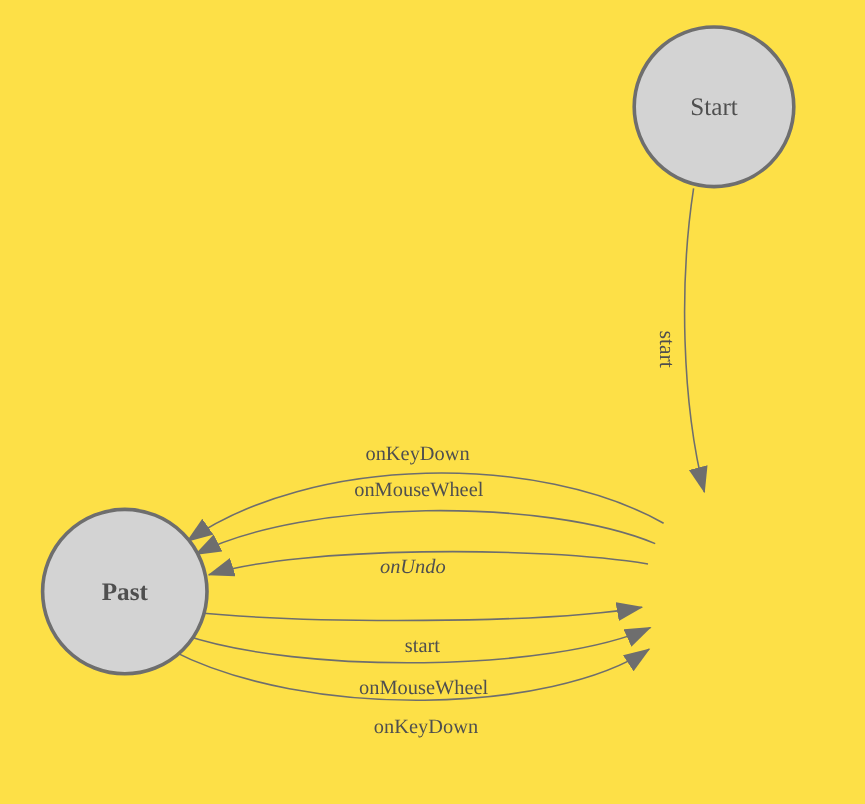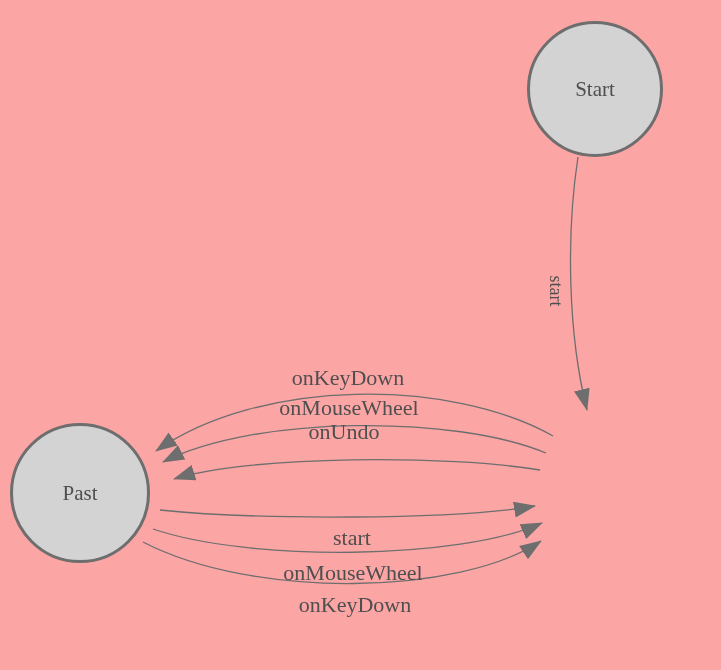--- a/index.html
+++ b/index.html
@@ -4,21 +4,21 @@
 <style>
   html, body {
     margin: 0;
     padding: 0;
     background: #ffffff;
   }
   .canvas {
     position: relative;
     width: 721px;
     height: 670px;
-    background: #fca5a5;
+    background: #fde047;
     font-family: "Liberation Serif", "DejaVu Serif", serif;
     overflow: hidden;
   }
   svg.edge-layer {
     position: absolute;
     left: 0;
     top: 0;
     width: 721px;
     height: 670px;
   }
@@ -34,37 +34,37 @@
     background: #d3d3d3;
     border: 3px solid #6e6e6e;
     display: flex;
     align-items: center;
     justify-content: center;
     color: #4f4f4f;
     font-size: 21px;
   }
   #node-start   { left: 527px; top: 21px;  width: 136px; height: 136px; }
   #node-present { left: 538px; top: 414px; width: 142px; height: 142px; }
-  #node-past    { left: 10px;  top: 423px; width: 140px; height: 140px; }
+  #node-past    { left: 34px;  top: 423px; width: 140px; height: 140px; font-weight: bold; }
   .edge-label {
     position: absolute;
     transform: translate(-50%, -50%);
     color: #4f4f4f;
-    font-size: 22px;
+    font-size: 17px;
     white-space: nowrap;
     line-height: 1;
   }
   .edge-label.vertical {
     transform: translate(-50%, -50%) rotate(90deg);
     font-size: 18px;
   }
   #lbl-start { left: 556px; top: 291px; }
   #lbl-e1 { left: 348px; top: 378px; }
   #lbl-e2 { left: 349px; top: 408px; }
-  #lbl-e3 { left: 344px; top: 432px; }
+  #lbl-e3 { left: 344px; top: 472px; font-style: italic; }
   #lbl-e4 { left: 352px; top: 538px; }
   #lbl-e5 { left: 353px; top: 573px; }
   #lbl-e6 { left: 355px; top: 605px; }
 </style>
 </head>
 <body>
 
 <div class="canvas">
 
   <svg class="edge-layer" viewBox="0 0 721 670" xmlns="http://www.w3.org/2000/svg">

